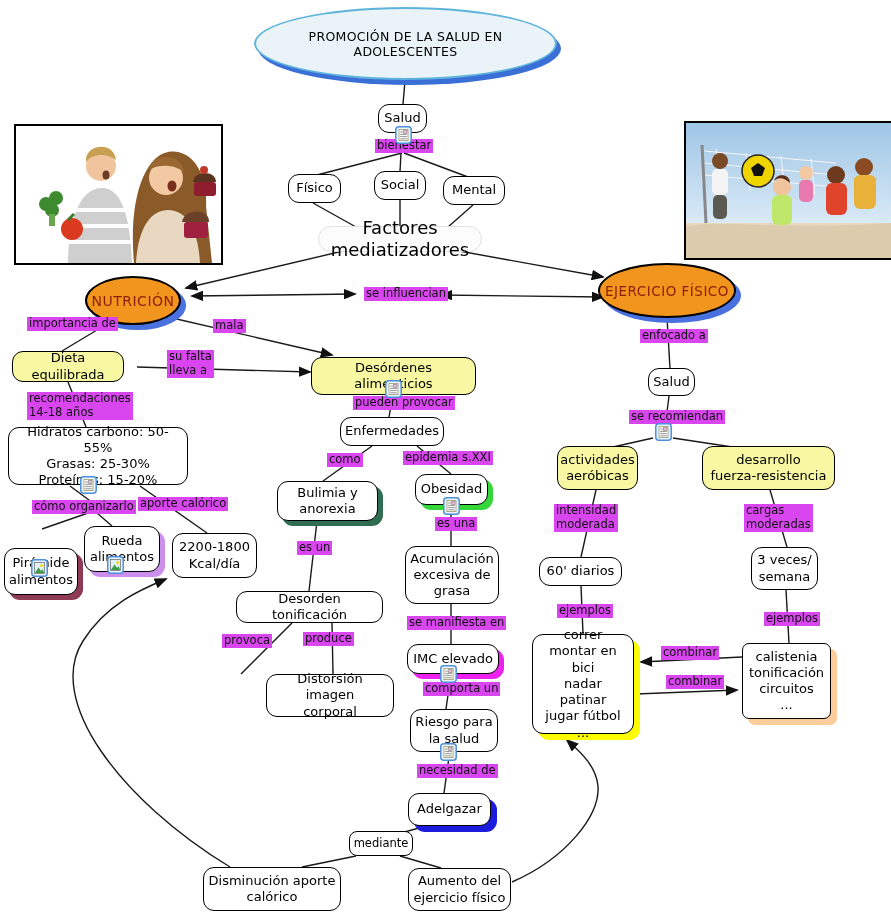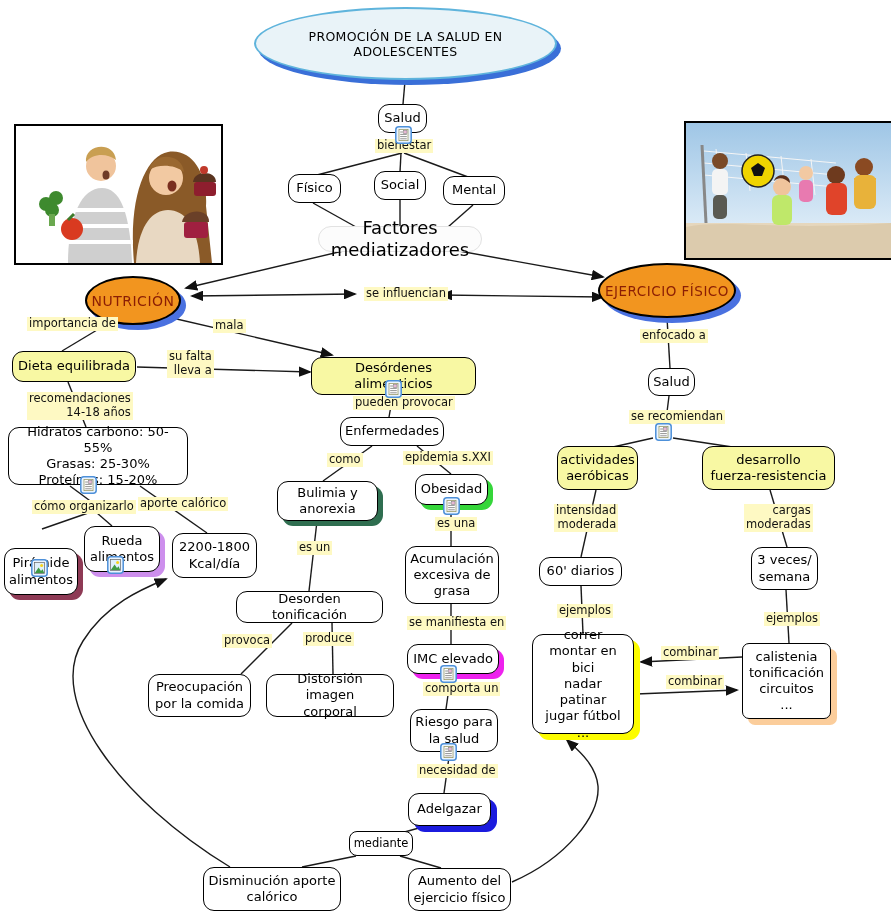--- a/index.html
+++ b/index.html
@@ -20,22 +20,22 @@
   .sh-magenta{box-shadow:5px 5px 0 #EE22EE;}
   .sh-blue{box-shadow:6px 6px 0 #1B1BDE;}
   .sh-yellow{box-shadow:6px 6px 0 #FCFC00;}
   .sh-peach{box-shadow:6px 6px 0 #FBCD9B;border-radius:7px;}
   .ellipse{position:absolute;box-sizing:border-box;border:2px solid #000;border-radius:50%;
            background:#F2951F;display:flex;align-items:center;justify-content:center;
            text-align:center;color:#8B1E04;z-index:2;box-shadow:5px 5px 0 #4A71E0;
            font-size:14px;letter-spacing:.5px;}
   .ellipse.main{background:#E9F3F8;border:2.5px solid #5FB4DC;box-shadow:4px 5px 0 #3A6FD8;
                 color:#000;font-size:12.5px;letter-spacing:.3px;}
-  .lbl{position:absolute;background:#fef9c3;font-size:11.5px;line-height:1.2;color:#111;
-       white-space:pre-line;text-align:right;z-index:3;padding:0 2px;}
+  .lbl{position:absolute;background:#d946ef;font-size:11.5px;line-height:1.2;color:#111;
+       white-space:pre-line;text-align:left;z-index:3;padding:0 2px;}
   .res-icon{position:absolute;width:17px;height:18px;z-index:4;}
   .photo{position:absolute;border:2px solid #000;z-index:2;background:#fff;}
   .photo svg{display:block;}
 </style>
 </head>
 <body>
 
 <div id="canvas">
 
   <svg class="edges" width="891" height="915">
@@ -195,38 +195,36 @@
 
   <div class="ellipse main" style="left:254px;top:7px;width:303px;height:73px">PROMOCIÓN DE LA SALUD EN ADOLESCENTES</div>
   <div class="ellipse" style="left:85px;top:276px;width:96px;height:49px">NUTRICIÓN</div>
   <div class="ellipse" style="left:598px;top:263px;width:138px;height:55px;font-size:13.5px">EJERCICIO FÍSICO</div>
 
   <div class="node" style="left:378px;top:104px;width:49px;height:29px">Salud</div>
   <div class="node" style="left:288px;top:174px;width:53px;height:29px">Físico</div>
   <div class="node" style="left:374px;top:171px;width:52px;height:29px">Social</div>
   <div class="node" style="left:443px;top:176px;width:62px;height:29px">Mental</div>
   <div class="node lightbox" style="left:318px;top:226px;width:164px;height:26px">Factores mediatizadores</div>
-  <div class="node yellow" style="left:12px;top:351px;width:124px;height:31px">Dieta equilibrada</div>
+  <div class="node yellow" style="left:12px;top:351px;width:112px;height:31px">Dieta equilibrada</div>
   <div class="node yellow" style="left:311px;top:357px;width:165px;height:38px">Desórdenes alimenticios</div>
   <div class="node" style="left:8px;top:427px;width:180px;height:58px">Hidratos carbono: 50-55%
 Grasas: 25-30%
 Proteínas: 15-20%</div>
   <div class="node sh-maroon" style="left:4px;top:529px;width:74px;height:47px">Pirámide
 alimentos</div>
   <div class="node sh-violet" style="left:84px;top:526px;width:76px;height:46px">Rueda
 alimentos</div>
   <div class="node" style="left:172px;top:533px;width:85px;height:45px">2200-1800
 Kcal/día</div>
   <div class="node" style="left:340px;top:417px;width:104px;height:29px">Enfermedades</div>
   <div class="node sh-dgreen" style="left:277px;top:481px;width:101px;height:40px">Bulimia y
 anorexia</div>
   <div class="node sh-green" style="left:415px;top:474px;width:73px;height:31px">Obesidad</div>
   <div class="node" style="left:236px;top:591px;width:147px;height:32px">Desorden tonificación</div>
-  <div class="node" style="left:148px;top:674px;width:103px;height:43px">Preocupación
-por la comida</div>
   <div class="node" style="left:266px;top:674px;width:128px;height:43px">Distorsión imagen
 corporal</div>
   <div class="node" style="left:405px;top:546px;width:94px;height:58px">Acumulación
 excesiva de
 grasa</div>
   <div class="node sh-magenta" style="left:407px;top:644px;width:92px;height:30px">IMC elevado</div>
   <div class="node" style="left:410px;top:709px;width:88px;height:43px">Riesgo para
 la salud</div>
   <div class="node sh-blue" style="left:408px;top:793px;width:83px;height:33px">Adelgazar</div>
   <div class="node small" style="left:349px;top:831px;width:64px;height:25px">mediante</div>

